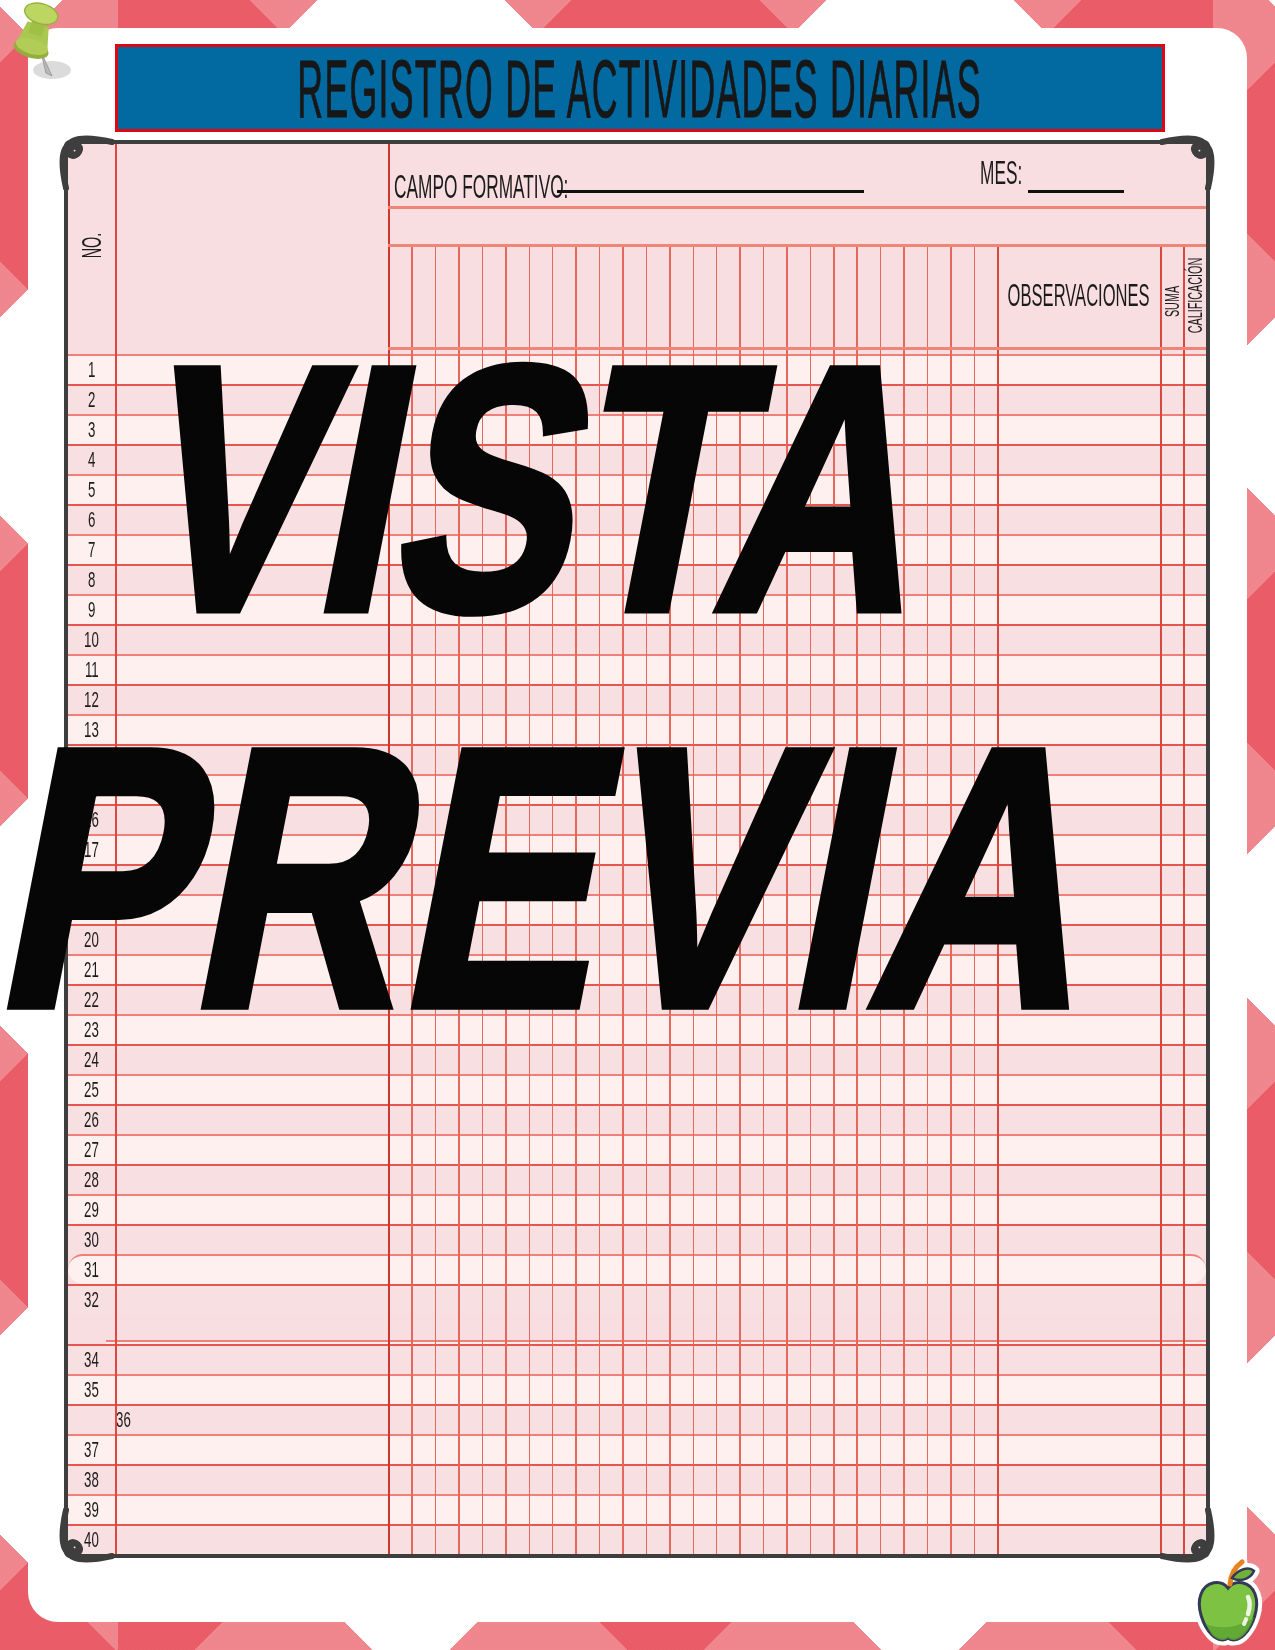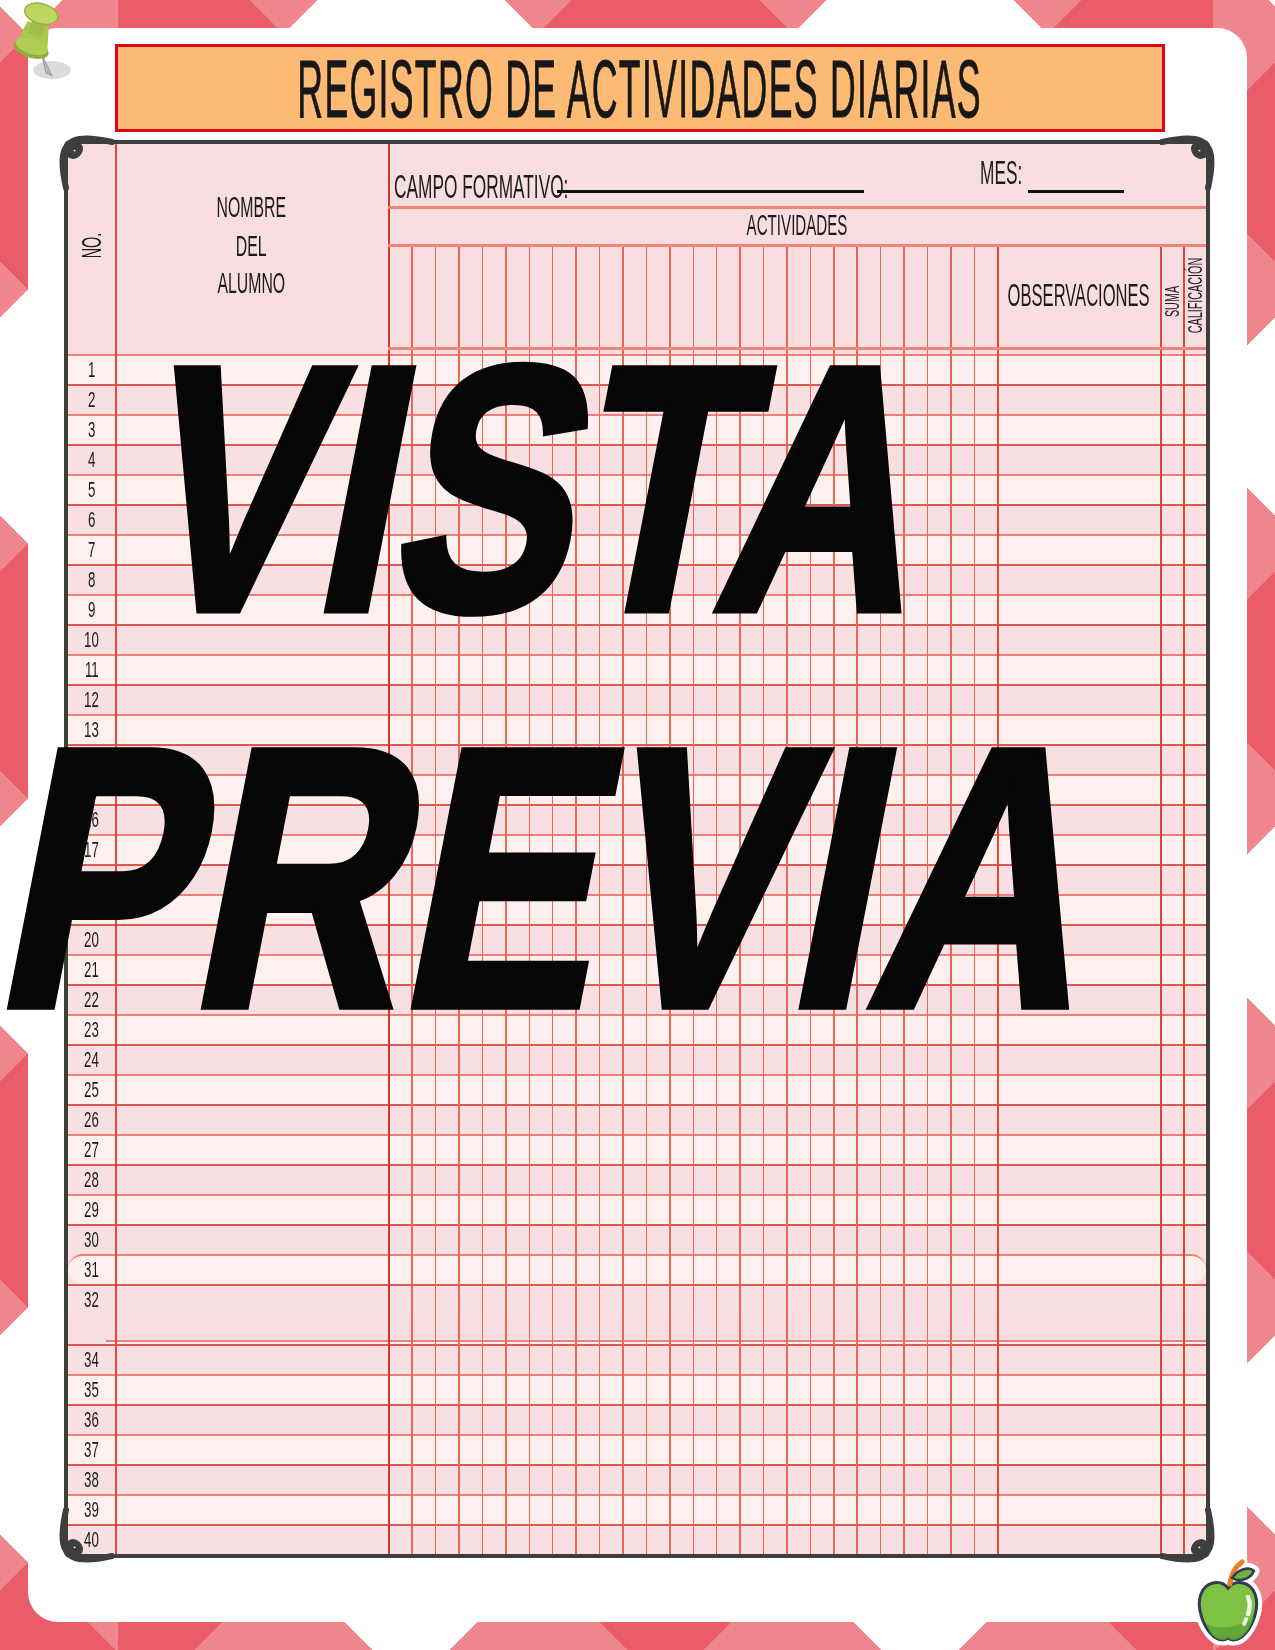--- a/index.html
+++ b/index.html
@@ -11,21 +11,21 @@
       repeating-linear-gradient(-45deg, rgba(231,70,82,0.65) 0 180px, rgba(0,0,0,0) 180px 360px);
     background-position:118px 0, -62px 0;
   }
   .abs{position:absolute;}
   .canvas{position:absolute;left:0;top:0;width:1275px;height:1650px;}
 
   
   .page{left:28px;top:28px;width:1219px;height:1594px;background:#ffffff;border-radius:30px;}
 
   
-  .titlebox{left:115px;top:44px;width:1050px;height:88px;background:#fdba74;
+  .titlebox{left:115px;top:44px;width:1050px;height:88px;background:#0369a1;
     border:3px solid #de0713;box-sizing:border-box;display:flex;align-items:center;justify-content:center;}
   .title-text{display:inline-block;font-size:54px;color:#171717;letter-spacing:2px;
     transform:scale(0.66,1.5);white-space:nowrap;-webkit-text-stroke:0.6px #171717;}
 
   
   .frame{left:64px;top:140px;width:1146px;height:1418px;border:4px solid #3e3e3e;
     border-radius:6px;background:#f8dee1;box-sizing:border-box;}
   .inner{position:absolute;left:0;top:0;width:1138px;height:1410px;overflow:hidden;}
 
   
@@ -243,21 +243,21 @@
           <div class="brow dark" style="top: 1200px;">
             <div class="numcell">
               <span class="cond rownum">34</span>
             </div>
           </div>
           <div class="brow light" style="top: 1230px;">
             <div class="numcell">
               <span class="cond rownum">35</span>
             </div>
           </div>
-          <div class="brow dark" style="top: 1260px;">
+          <div class="brow dark" style="top: 1260px; padding-left: 32px;">
             <div class="numcell">
               <span class="cond rownum">36</span>
             </div>
           </div>
           <div class="brow light" style="top: 1290px;">
             <div class="numcell">
               <span class="cond rownum">37</span>
             </div>
           </div>
           <div class="brow dark" style="top: 1320px;">
@@ -312,39 +312,31 @@
       <div class="vsub" style="left:1115px;"></div>
 
       <div class="hline" style="top:62px;"></div>
       <div class="hline" style="top:100px;"></div>
       <div class="hline" style="top:203px;"></div>
 
       <div class="vwrap" style="left:0;top:0;width:47px;height:203px;">
         <span class="rot" style="font-size:20px;">NO.</span>
       </div>
 
-      <div class="vwrap" style="left:47px;top:0;width:273px;height:203px;">
-        <span class="cond" style="font-size:22px;">NOMBRE
-DEL
-ALUMNO</span>
-      </div>
 
       <div class="vwrap" style="left:326px;top:0;width:250px;height:58px;justify-content:flex-start;align-items:flex-end;">
         <span class="cond" style="font-size:24px;transform-origin:0 50%;">CAMPO FORMATIVO:</span>
       </div>
       <div class="fieldline" style="left:489px;top:46px;width:307px;"></div>
 
       <div class="vwrap" style="left:912px;top:0;width:80px;height:58px;justify-content:flex-start;">
         <span class="cond" style="font-size:24px;transform-origin:0 50%;">MES:</span>
       </div>
       <div class="fieldline" style="left:960px;top:46px;width:96px;"></div>
 
-      <div class="vwrap" style="left:320px;top:62px;width:818px;height:38px;">
-        <span class="cond" style="font-size:21px;">ACTIVIDADES</span>
-      </div>
 
       <div class="vwrap" style="left:929px;top:100px;width:163px;height:103px;border-radius:12px;">
         <span class="cond" style="font-size:23px;">OBSERVACIONES</span>
       </div>
       <div class="vwrap" style="left:1092px;top:112px;width:23px;height:91px;">
         <span class="rot" style="font-size:15px;">SUMA</span>
       </div>
       <div class="vwrap" style="left:1115px;top:100px;width:23px;height:103px;">
         <span class="rot" style="font-size:15px;">CALIFICACIÓN</span>
       </div>

